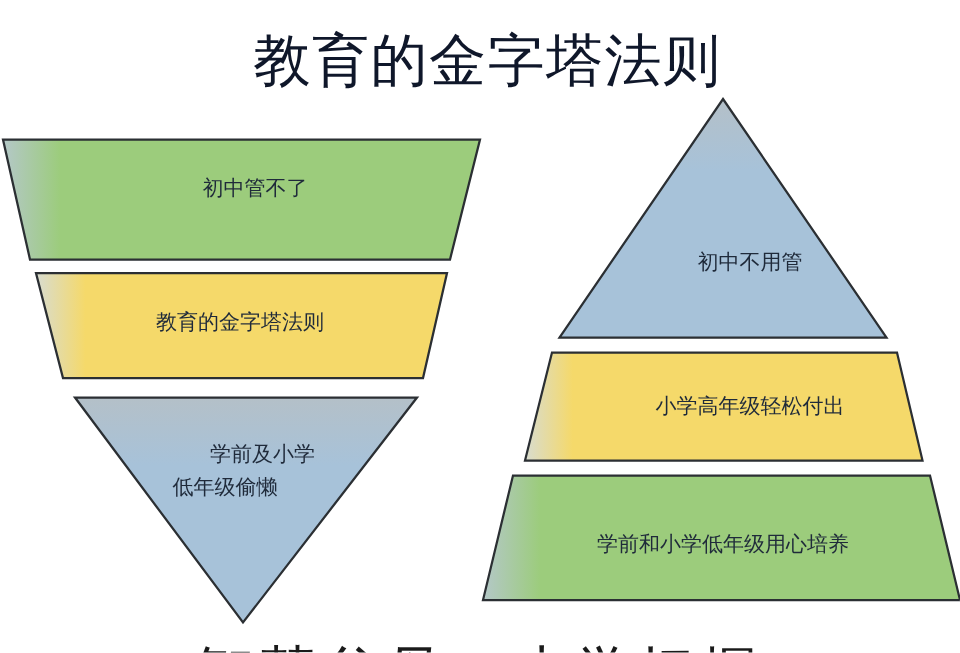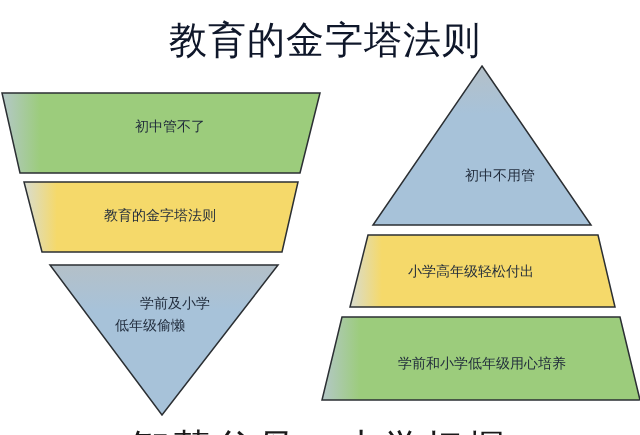--- a/index.html
+++ b/index.html
@@ -57,16 +57,16 @@
   <polygon points="368,235 598,235 615,307 350,307" fill="url(#gYellow)" stroke="#2b2f33" stroke-width="1.5"></polygon>
   <polygon points="342,317 620,317 640,400 322,400" fill="url(#gGreen)" stroke="#2b2f33" stroke-width="1.5"></polygon>
 </svg>
 
 <div class="label" style="left:60px; top:115px; width:220px;">初中管不了</div>
 <div class="label" style="left:40px; top:204px; width:240px;">教育的金字塔法则</div>
 <div class="label" style="left:90px; top:292px; width:120px;text-align:right;">学前及小学</div>
 <div class="label" style="left:90px; top:314px; width:120px;">低年级偷懒</div>
 
 <div class="label" style="left:440px; top:164px; width:120px;">初中不用管</div>
-<div class="label" style="left:351px; top:260px; width:240px;">小学高年级轻松付出</div>
+<div class="label" style="left:380px; top:260px; width:240px;">小学高年级轻松付出</div>
 <div class="label" style="left:342px; top:352px; width:280px;">学前和小学低年级用心培养</div>
 
 <div class="footer">智慧父母一小学把握</div>
 
 </body></html>

